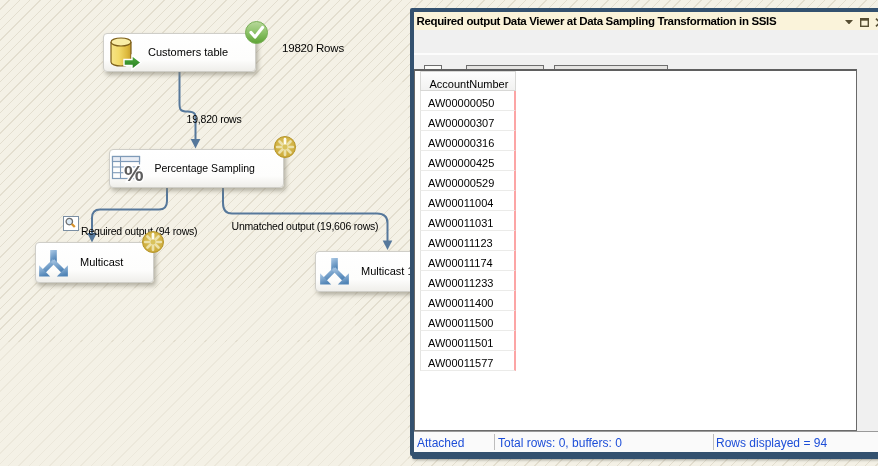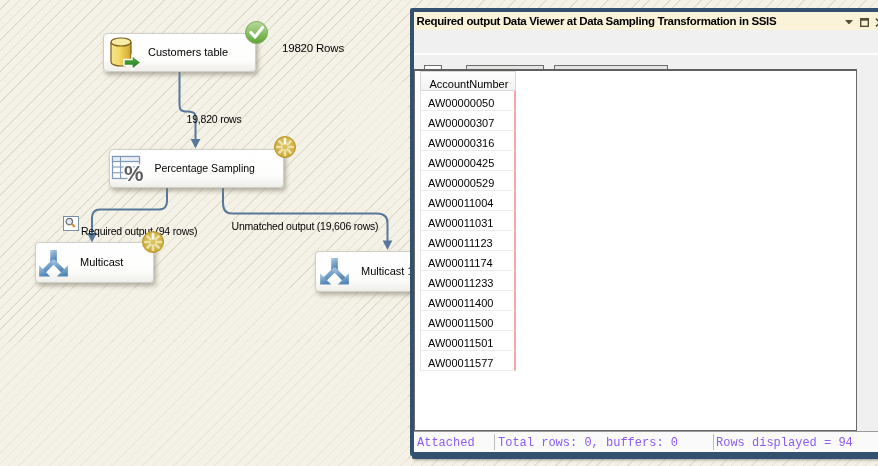--- a/index.html
+++ b/index.html
@@ -52,21 +52,21 @@
   border:1px solid #d8d8d6;line-height:24px;padding-left:8.5px;font-size:11px;color:#000;
 }
 .row{
   height:20px;box-sizing:border-box;border-bottom:1px solid #ebebe9;border-right:2px solid #fca5a5;border-left:1px solid #e3e3e1;
   line-height:24px;padding-left:7px;font-size:11px;color:#000;background:#fff;
 }
 #statusbar{
   position:absolute;left:0;bottom:0;width:100%;height:21px;background:#fafafa;
   border-top:1px solid #9a9a9a;box-sizing:border-box;
 }
-#statusbar div{position:absolute;top:0;height:21px;line-height:23px;font-size:12px;color:#8b5cf6;white-space:nowrap;font-family:Liberation Mono, monospace;}
+#statusbar div{position:absolute;top:0;height:21px;line-height:23px;font-size:12px;color:#1d4ed8;white-space:nowrap;}
 .sep{position:absolute;top:2px;width:1px;height:16px;background:#bdbdbd;}
 </style>
 </head>
 <body>
 
 <div class="abs" style="left:0;top:342px;width:408px;height:124px;background:rgba(244,241,230,0.55);"></div>
 <div class="abs" style="left:345px;top:82px;width:63px;height:76px;background:rgba(244,241,230,0.55);"></div>
 <div class="abs" style="left:55px;top:288px;width:300px;height:52px;background:rgba(244,241,230,0.45);"></div>
 
 <svg class="abs" style="left:0;top:0" width="878" height="466" viewBox="0 0 878 466">

